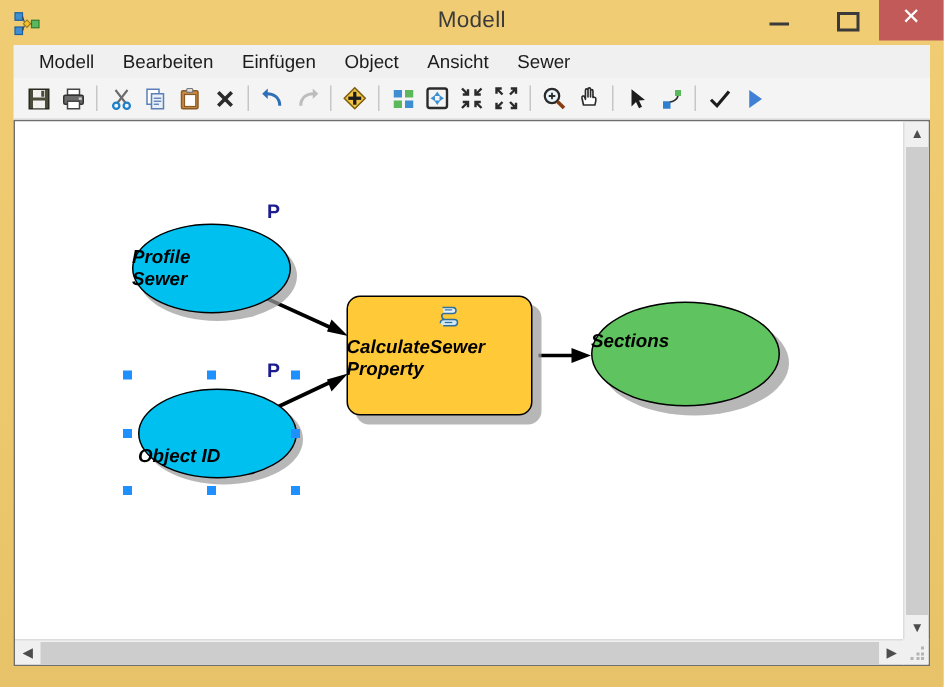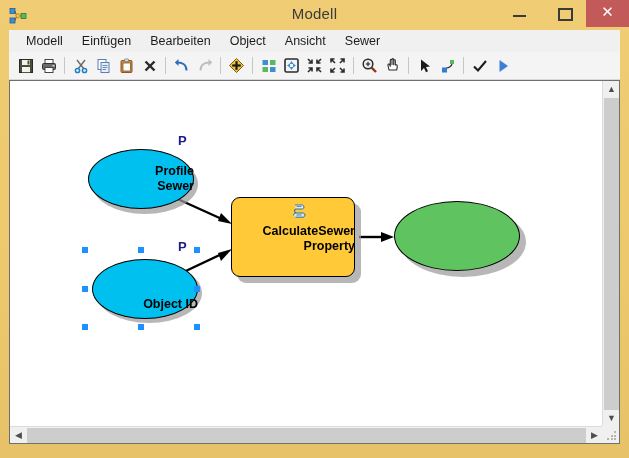--- a/index.html
+++ b/index.html
@@ -209,26 +209,27 @@
   #grip i {
     position: absolute;
     width: 2px; height: 2px;
     background: #b4b4b4;
     display: block;
   }
 
   
   .node-label {
     position: absolute;
-    text-align: right;
+    text-align: left;
     font-weight: bold;
     font-size: 12.5px;
     color: #000000;
     line-height: 15px;
     pointer-events: none;
+    font-style: italic;
   }
   .shadow {
     position: absolute;
     background: #9b9b9b;
     opacity: .72;
   }
   .ellipse {
     position: absolute;
     border: 1.6px solid #000000;
     border-radius: 50%;
@@ -278,22 +279,22 @@
     <div class="winbtn" id="btn-max">
       <span class="glyph"></span>
     </div>
     <div class="winbtn" id="btn-close">
       <span class="glyph">✕</span>
     </div>
   </div>
 
   <div id="menubar">
     <div class="menu-item">Modell</div>
+    <div class="menu-item">Bearbeiten</div>
     <div class="menu-item">Einfügen</div>
-    <div class="menu-item">Bearbeiten</div>
     <div class="menu-item">Object</div>
     <div class="menu-item">Ansicht</div>
     <div class="menu-item">Sewer</div>
   </div>
 
   <div id="toolbar">
 
     <div class="tb-btn">
       <svg width="16" height="16" viewBox="0 0 16 16">
         <rect x="1.5" y="1.5" width="13" height="13" fill="#4c4c3a" stroke="#2a2a22" stroke-width="1"></rect>
@@ -522,20 +523,21 @@
         </svg>
       </div>
       <div class="node-label" style="left:221px; top:143px; width:124px;">
         <div>CalculateSewer</div>
         <div>Property</div>
       </div>
 
       <div class="shadow" style="left:390px; top:126px; width:126px; height:70px; border-radius:50%;"></div>
       <div class="ellipse" style="left:384px; top:120px; width:126px; height:70px; background:#5fc35f;"></div>
       <div class="node-label" style="left:384px; top:139px; width:126px;">
+        <div>Sections</div>
       </div>
 
     </div>
 
     <div id="vscroll">
       <div class="sb-arrow" id="v-up">▲</div>
       <div id="v-thumb"></div>
       <div class="sb-arrow" id="v-down">▼</div>
     </div>
 

